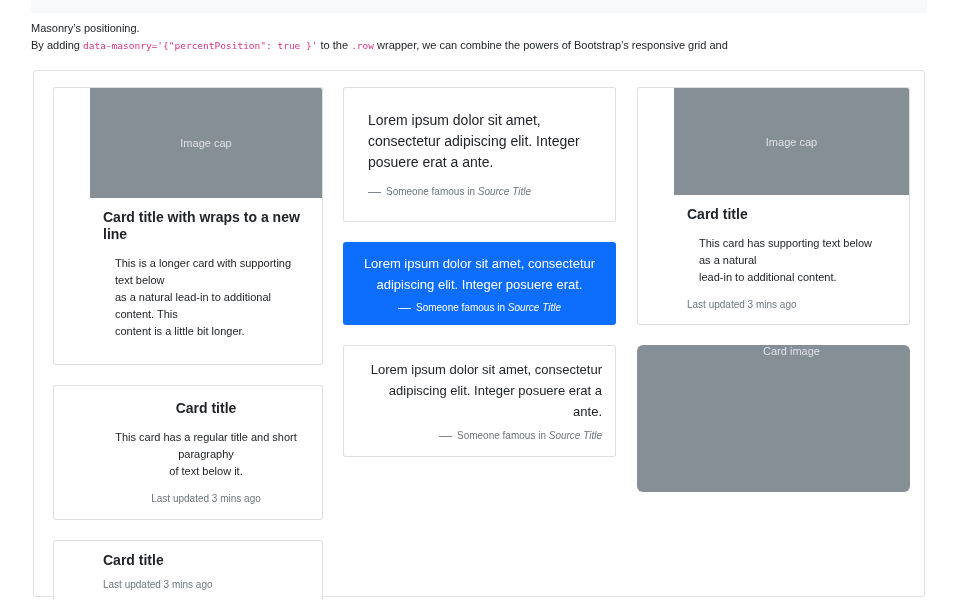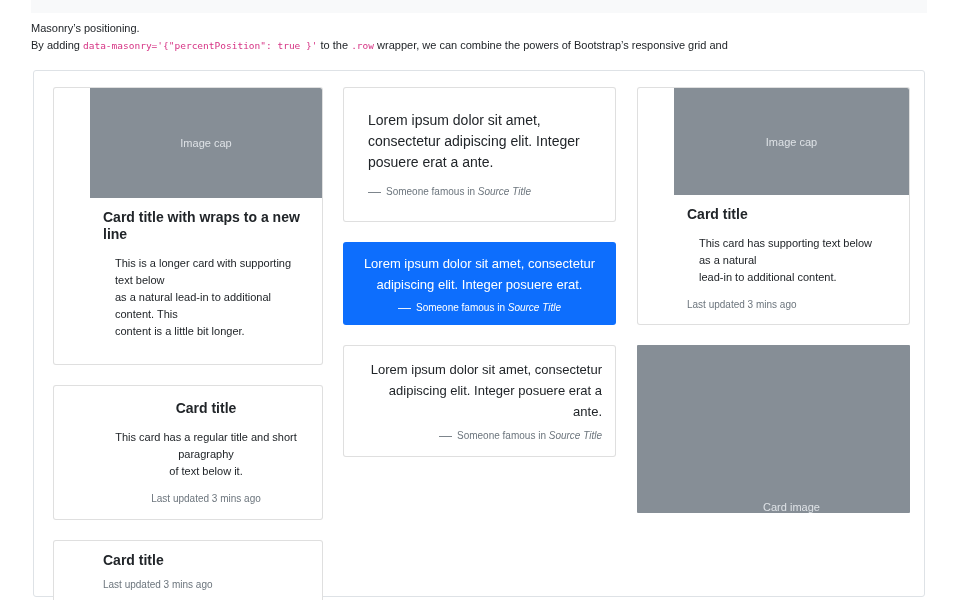--- a/index.html
+++ b/index.html
@@ -96,25 +96,25 @@
     padding:11px 12px 10px;
   }
   .quote-primary .quote-text { color:#fff; font-size:13px; margin-bottom:5px; }
   .quote-primary .quote-footer { color:#fff; }
 
   .quote-end { padding:13px; text-align:right; }
   .quote-end .quote-text { font-size:13px; margin-bottom:6px; }
 
   
   .image-card {
-    border:none; border-radius:1px;
-    height:168px;
+    border:none; border-radius:6px;
+    height:147px;
     background:var(--ph-bg,#868e96);
     color:var(--ph-text,#dee2e6);
-    display:flex; align-items:flex-end; justify-content:center;
+    display:flex; align-items:flex-start; justify-content:center;
     font-size:11px;
   }
 </style>
 </head>
 <body style="--primary: #0d6efd; --code: #d63384; --ph-bg: #868e96; --ph-text: #dee2e6; --muted: #6c757d; --text: #212529; --border: #dee2e6; --strip: #f8f9fa;">
 
 <div class="top-strip"></div>
 
 <p class="intro">
   <span class="line">Masonry’s positioning.</span>

